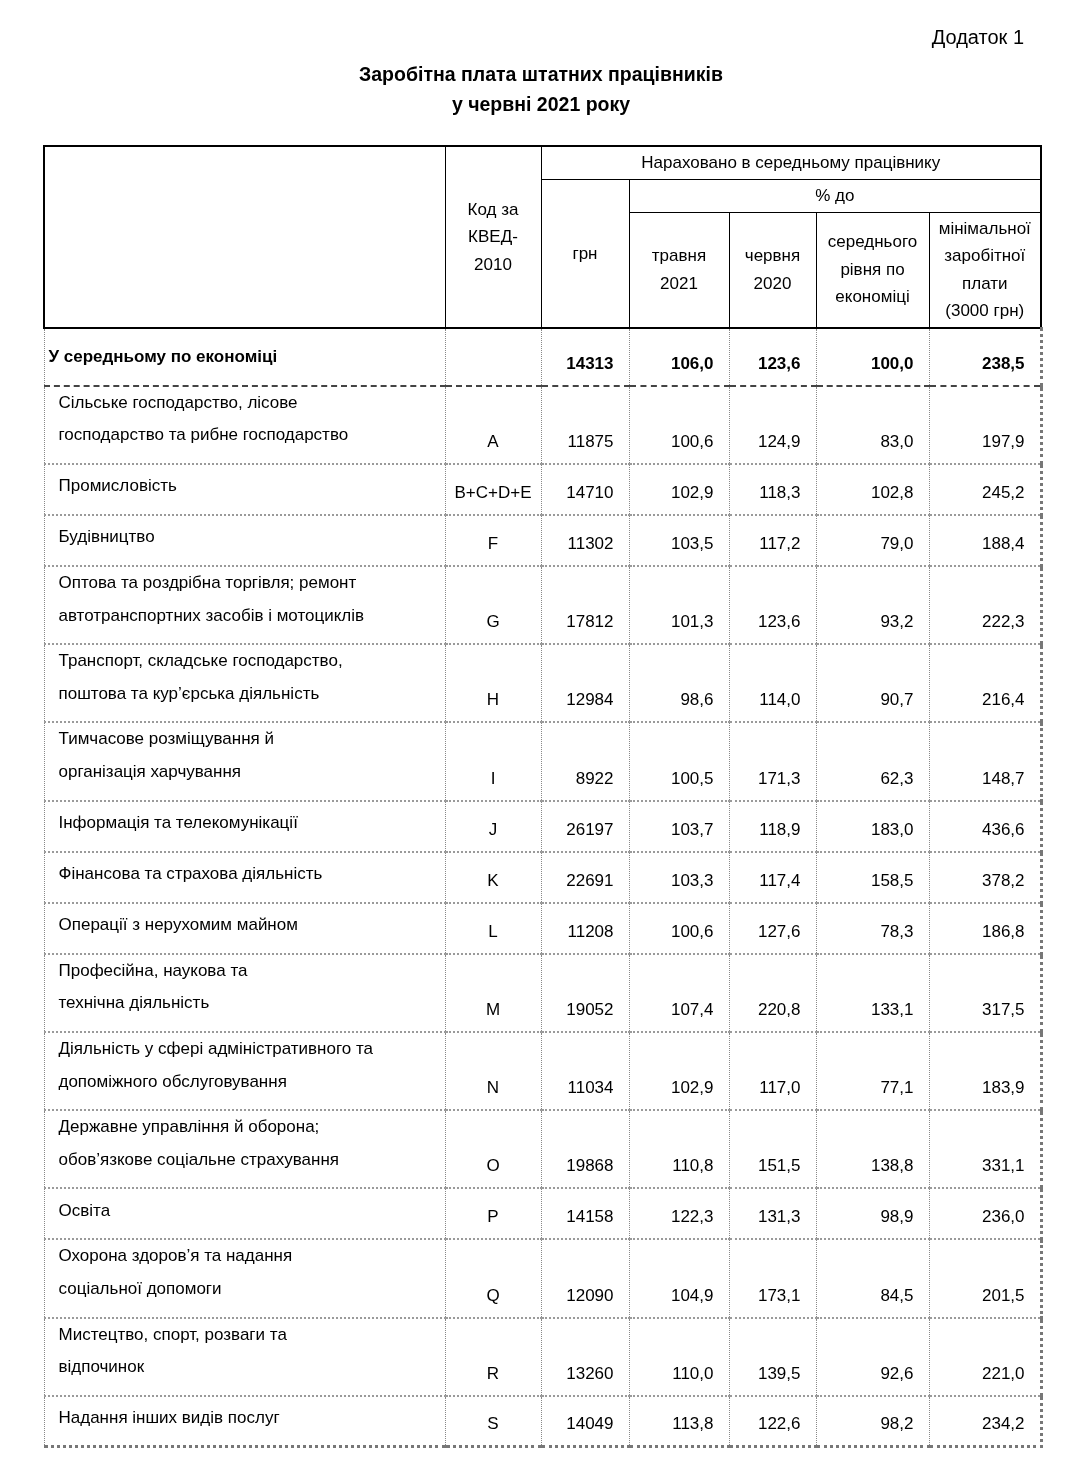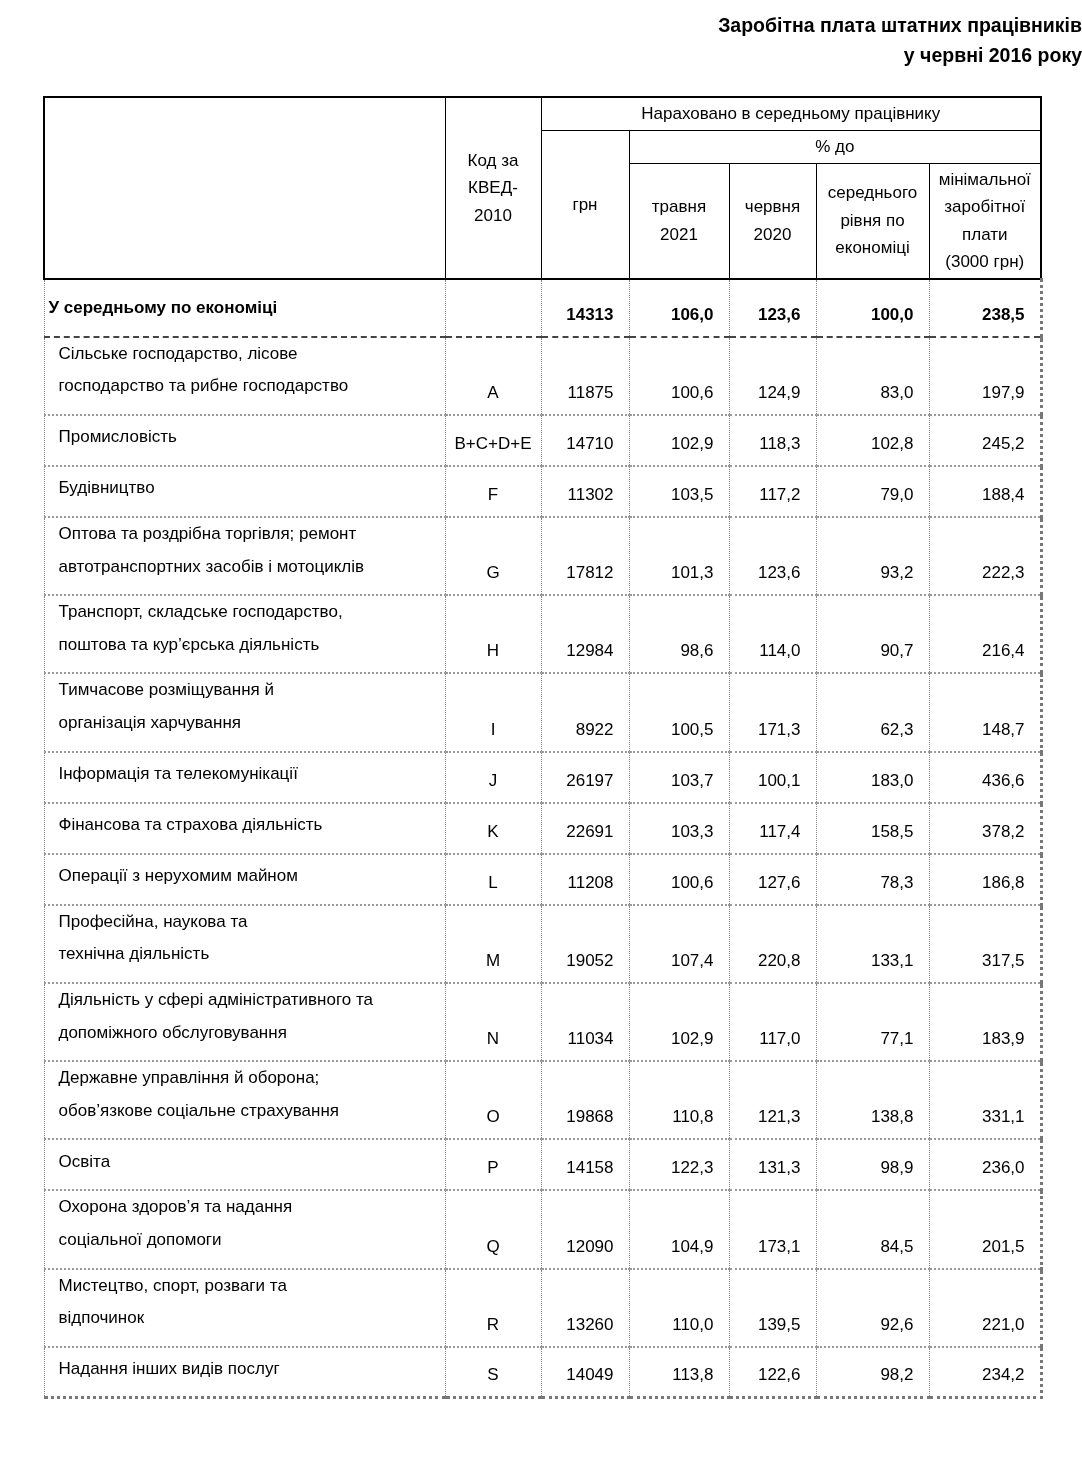--- a/index.html
+++ b/index.html
@@ -11,21 +11,21 @@
   }
   .page { width: 1082px; height: 1466px; background: #fff; overflow: hidden; }
 
   .annex {
     margin: 26px 58px 0 0;
     text-align: right;
     font-size: 20px;
   }
   .title {
     margin-top: 10px;
-    text-align: right;
+    text-align: center;
     font-size: 19.5px;
     font-weight: bold;
     line-height: 1.55;
   }
 
   table.salary {
     margin: 26px 0 0 43px;
     border-collapse: collapse;
     table-layout: fixed;
     width: 997px;
@@ -84,24 +84,25 @@
 
   tbody td:first-child { border-left: 1px dotted #888; }
   tbody td:last-child { border-right: 3px dotted #777; }
   tbody tr:last-child td { border-bottom: 3px dotted #777; }
 </style>
 </head>
 <body>
 
 <div class="page">
 
+  <div class="annex">Додаток 1</div>
 
   <div class="title">
     <div>Заробітна плата штатних працівників</div>
-    <div>у червні 2016 року</div>
+    <div>у червні 2021 року</div>
   </div>
 
   <table class="salary">
     <colgroup>
       <col class="c1">
         <col class="c2">
         <col class="c3">
         <col class="c4">
       <col class="c5">
         <col class="c6">
@@ -200,21 +201,21 @@
         <td class="num">100,5</td>
         <td class="num">171,3</td>
         <td class="num">62,3</td>
         <td class="num">148,7</td>
       </tr>
       <tr class="h1">
         <td class="lbl">Інформація та телекомунікації</td>
         <td class="code">J</td>
         <td class="num">26197</td>
         <td class="num">103,7</td>
-        <td class="num">100,1</td>
+        <td class="num">118,9</td>
         <td class="num">183,0</td>
         <td class="num">436,6</td>
       </tr>
       <tr class="h1">
         <td class="lbl">Фінансова та страхова діяльність</td>
         <td class="code">K</td>
         <td class="num">22691</td>
         <td class="num">103,3</td>
         <td class="num">117,4</td>
         <td class="num">158,5</td>
@@ -248,21 +249,21 @@
         <td class="num">117,0</td>
         <td class="num">77,1</td>
         <td class="num">183,9</td>
       </tr>
       <tr class="h2">
         <td class="lbl">Державне управління й оборона;
 обов’язкове соціальне страхування</td>
         <td class="code">O</td>
         <td class="num">19868</td>
         <td class="num">110,8</td>
-        <td class="num">121,3</td>
+        <td class="num">151,5</td>
         <td class="num">138,8</td>
         <td class="num">331,1</td>
       </tr>
       <tr class="h1">
         <td class="lbl">Освіта</td>
         <td class="code">P</td>
         <td class="num">14158</td>
         <td class="num">122,3</td>
         <td class="num">131,3</td>
         <td class="num">98,9</td>

